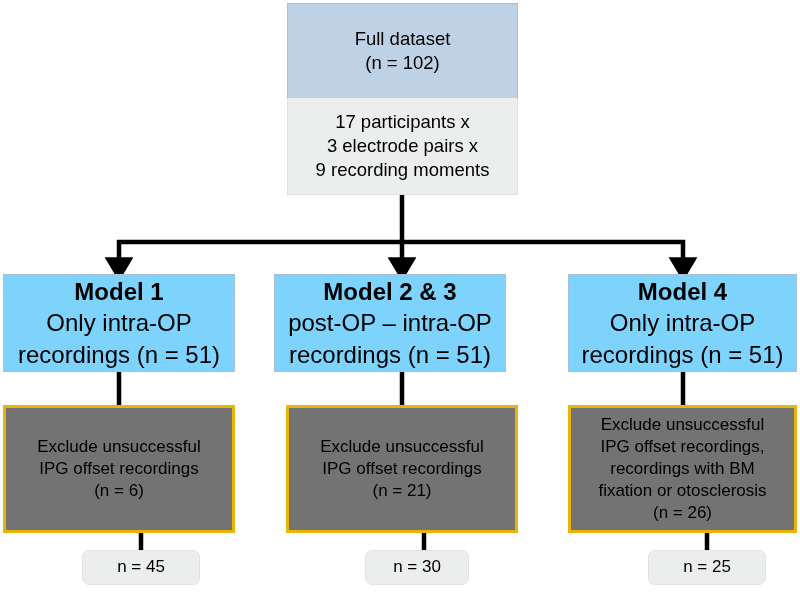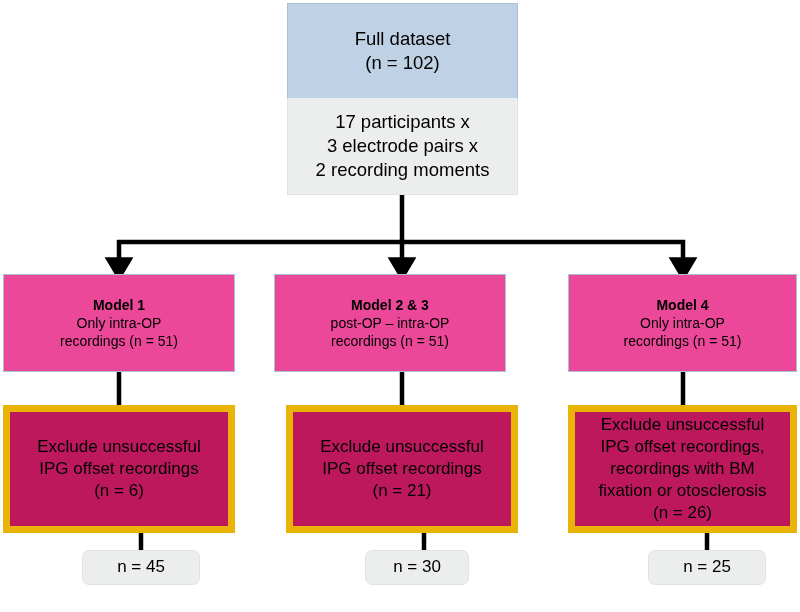--- a/index.html
+++ b/index.html
@@ -47,39 +47,39 @@
     border: 1px solid #e0e1e1;
     border-top: none;
     font-size: 18.5px;
   }
   .root-line { display: block; }
 
   
   .model-box {
     top: 274px;
     height: 98px;
-    background: #ec4899;
+    background: #7dd3fc;
     border: 1px solid #a9bfd6;
-    font-size: 14px;
+    font-size: 24px;
   }
   #model-box-1 { left: 3px;   width: 232px; }
   #model-box-2 { left: 274px; width: 232px; }
   #model-box-3 { left: 568px; width: 229px; }
   .model-title {
     font-weight: bold;
     display: block;
   }
   .model-line { display: block; }
 
   
   .exclude-box {
     top: 405px;
     height: 128px;
-    background: #be185d;
-    border: 7px solid #eab308;
+    background: #737373;
+    border: 3px solid #eab308;
     font-size: 17px;
   }
   #exclude-box-1 { left: 3px;   width: 232px; }
   #exclude-box-2 { left: 286px; width: 232px; }
   #exclude-box-3 { left: 568px; width: 229px; }
   .ex-line { display: block; }
 
   
   .result-box {
     top: 550px;
@@ -130,21 +130,21 @@
   </svg>
 
   <div class="box" id="root-header">
     <span class="root-line">Full dataset</span>
     <span class="root-line">(n = 102)</span>
   </div>
 
   <div class="box" id="root-body">
     <span class="root-line">17 participants x</span>
     <span class="root-line">3 electrode pairs x</span>
-    <span class="root-line">2 recording moments</span>
+    <span class="root-line">9 recording moments</span>
   </div>
 
   <div class="box model-box" id="model-box-1">
     <span class="model-title">Model 1</span>
     <span class="model-line">Only intra-OP</span>
     <span class="model-line">recordings (n = 51)</span>
   </div>
 
   <div class="box model-box" id="model-box-2">
     <span class="model-title">Model 2 &amp; 3</span>

